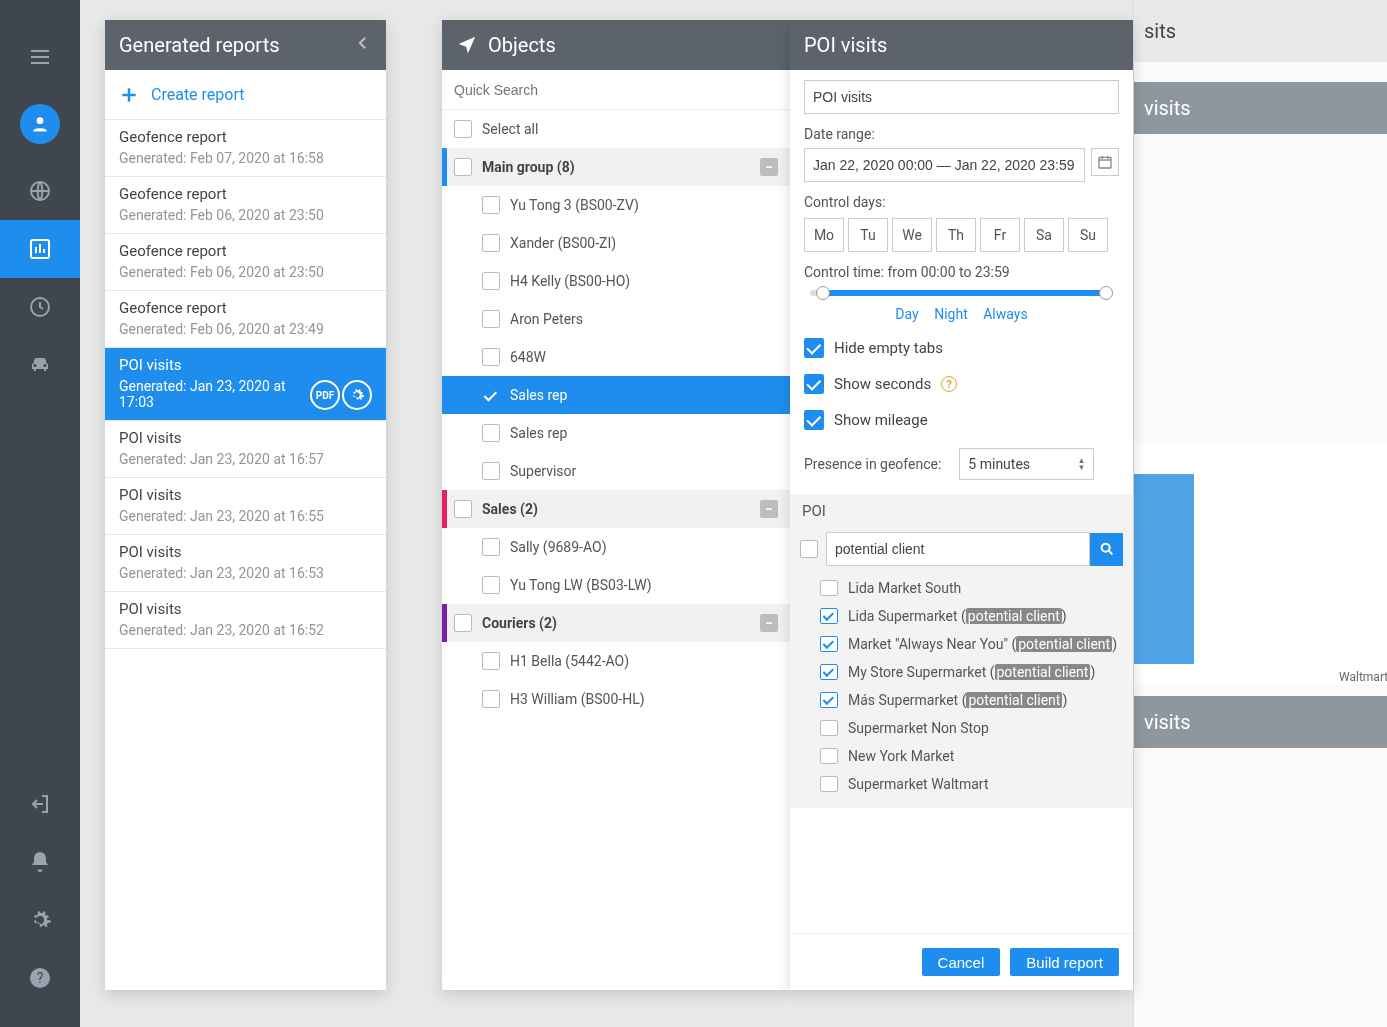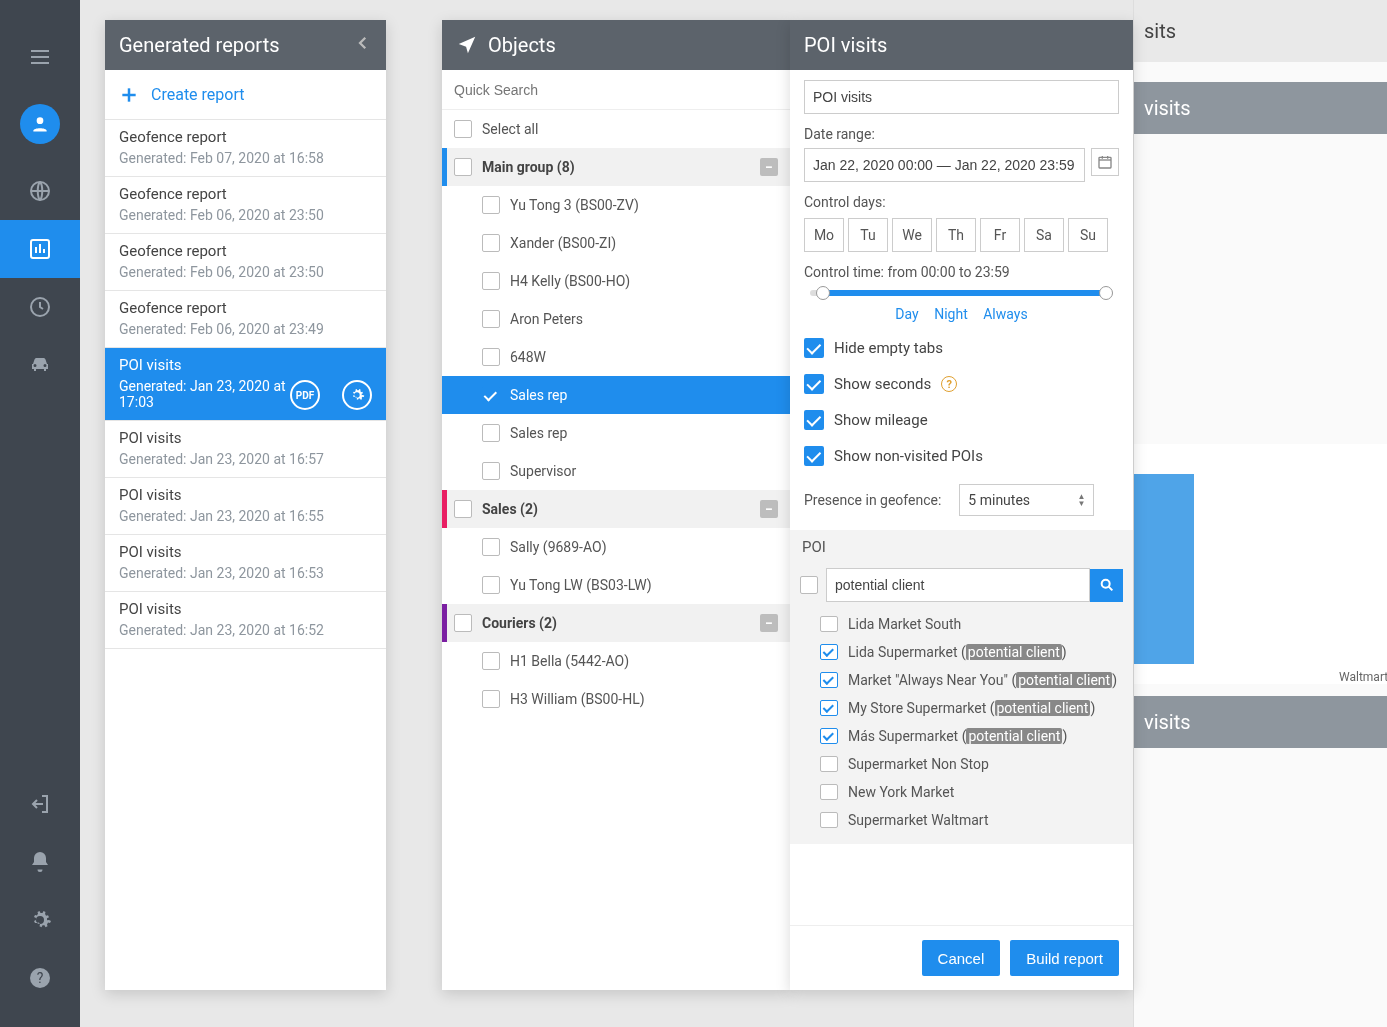--- a/index.html
+++ b/index.html
@@ -28,21 +28,21 @@
   .reports { position: absolute; left: 105px; top: 20px; width: 281px; height: 970px; background: #fff; box-shadow: 0 4px 14px rgba(0,0,0,0.15); }
   .panel-header { height: 50px; background: #5c636b; color: #fff; display: flex; align-items: center; padding: 0 14px; font-size: 20px; }
   .panel-header .chevron { margin-left: auto; }
   .create-row { height: 50px; display: flex; align-items: center; color: #1f8ded; border-bottom: 1px solid #e5e5e5; padding-left: 14px; font-size: 16px; gap: 12px; cursor: pointer; }
   .report-item { border-bottom: 1px solid #e5e5e5; padding: 8px 14px 10px 14px; cursor: pointer; }
   .report-item.selected { background: #1f8ded; color: #fff; }
   .report-item .ri-title { font-size: 15px; color: #444; margin-bottom: 4px; }
   .report-item .ri-sub { font-size: 14px; color: #8e969e; }
   .report-item.selected .ri-title, .report-item.selected .ri-sub { color: #fff; }
   .ri-row { display:flex; align-items:flex-end;}
-  .ri-icons { margin-left:auto; display:flex; gap:22px; align-items:center; padding-top:4px;}
+  .ri-icons { margin-left:auto; display:flex; gap:2px; align-items:center; padding-top:4px;}
   .ring { width:30px;height:30px;border:2px solid #fff;border-radius:50%;display:flex;align-items:center;justify-content:center;font-size:10px;font-weight:700;color:#fff;}
 
   
   .objects { position: absolute; left: 442px; top: 20px; width: 348px; height: 970px; background: #fff; box-shadow: 0 4px 14px rgba(0,0,0,0.15); }
   .objects .panel-header svg { margin-right: 10px; }
   .quick-search { width:100%; height:40px; border:none; border-bottom:1px solid #eee; padding:0 12px; font-size:14px; color:#888; outline:none;}
   .obj-row { height:38px; display:flex; align-items:center; padding:0 12px; gap:10px; cursor:pointer;}
   .obj-row.indent { padding-left: 40px; }
   .obj-row.group { font-weight: 700; color:#444; background:#f1f1f1;}
   .obj-row.selected { background:#1f8ded; color:#fff; }
@@ -84,21 +84,21 @@
   .poi-search input { flex:1;height:33px;border:1px solid #ccc;border-right:none;padding:0 8px;font-size:14px;}
   .poi-search-btn { width:33px;height:33px;background:#1f8ded;color:#fff;display:flex;align-items:center;justify-content:center;}
   .poi-tree { font-size:14px;}
   .poi-item { display:flex;align-items:center;gap:10px;padding:6px 0 6px 20px;color:#555;}
   .poi-item .chk { width:16px;height:16px;}
   .poi-item .chk.on{border-color:#1f8ded;background:#fff;}
   .poi-item .chk.on::after{border-color:#1f8ded;width:8px;height:4px;}
   .hl { background:#888;color:#fff;border-radius:2px;padding:0 2px;}
 
   .btn-row { display:flex;justify-content:flex-end;gap:10px;padding:14px;border-top:1px solid #eee;}
-  .btn { height:36px;padding:0 16px;color:#fff;border:none;font-size:15px;cursor:pointer;border-radius:2px;}
+  .btn { height:28px;padding:0 16px;color:#fff;border:none;font-size:15px;cursor:pointer;border-radius:2px;}
   .btn-cancel { background:#1f8ded;}
   .btn-build { background:#1f8ded;}
 
   .qmark { width:16px;height:16px;border:1.5px solid #e0a030;color:#e0a030;border-radius:50%;display:flex;align-items:center;justify-content:center;font-size:11px;font-weight:700;}
 </style>
 </head>
 <body>
 
 <div class="bgcol">
   <div class="bgcol-header">
@@ -414,24 +414,20 @@
       </div>
     <div class="opt-row">
         <span class="chk2 on"></span>
         <span>Show seconds</span>
         <span class="qmark">?</span>
       </div>
     <div class="opt-row">
         <span class="chk2 on"></span>
         <span>Show mileage</span>
       </div>
-    <div class="opt-row">
-        <span class="chk2 on"></span>
-        <span>Show non-visited POIs</span>
-      </div>
 
     <div class="presence-row">
       <span>Presence in geofence:</span>
       <div class="spinner">
         <span>5  minutes</span>
         <span class="arrows">
             <span>▲</span>
             <span>▼</span>
           </span>
       </div>

